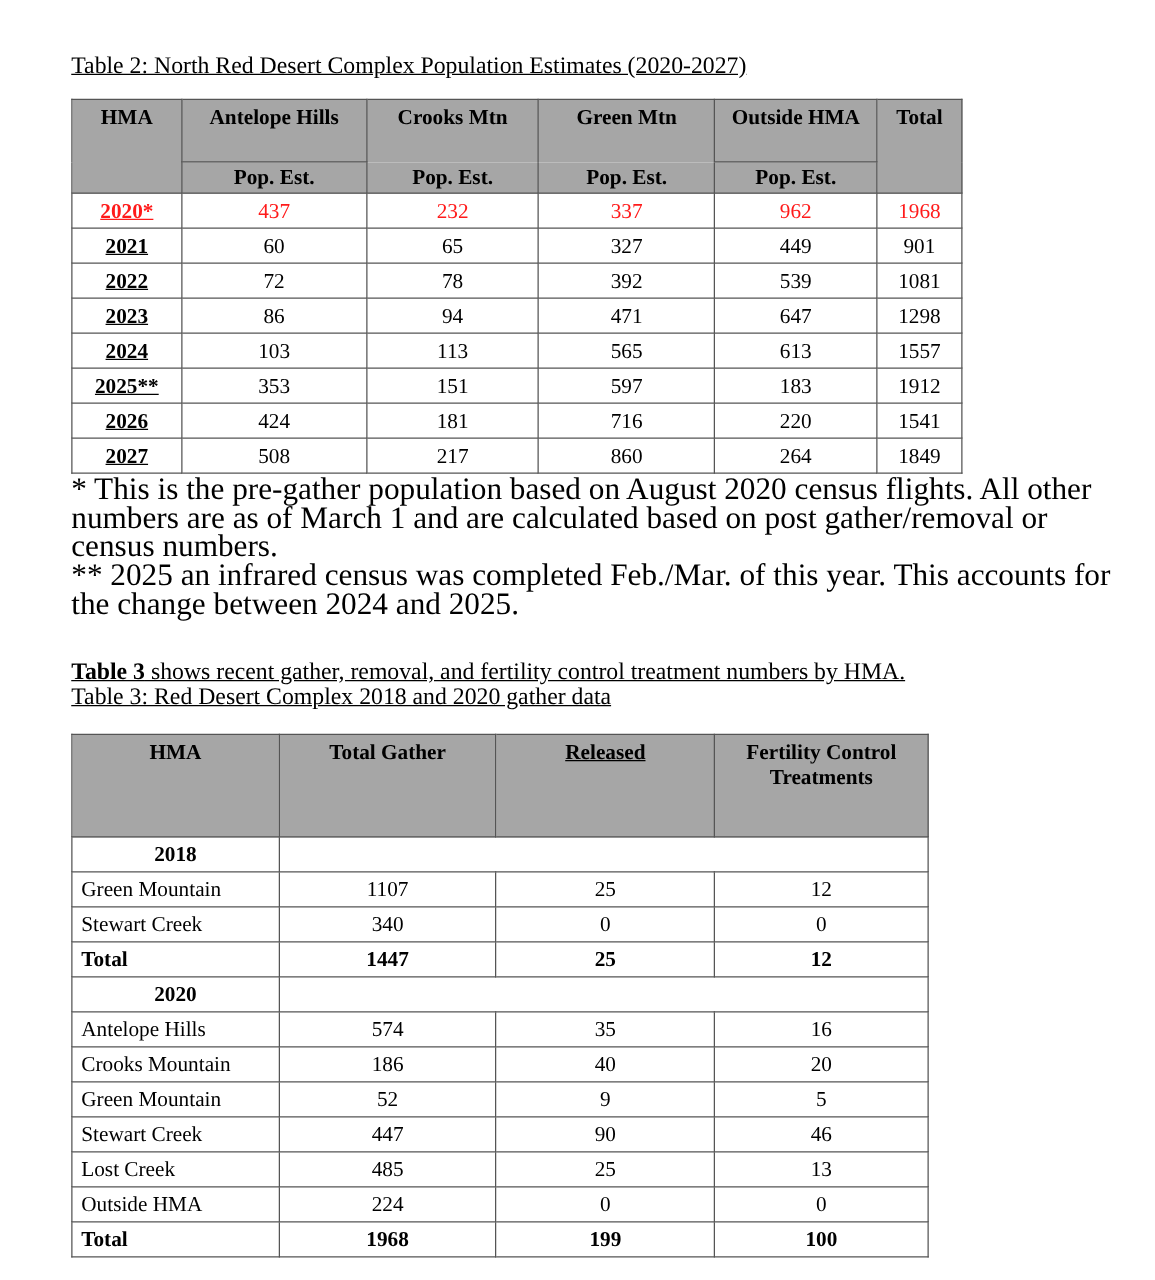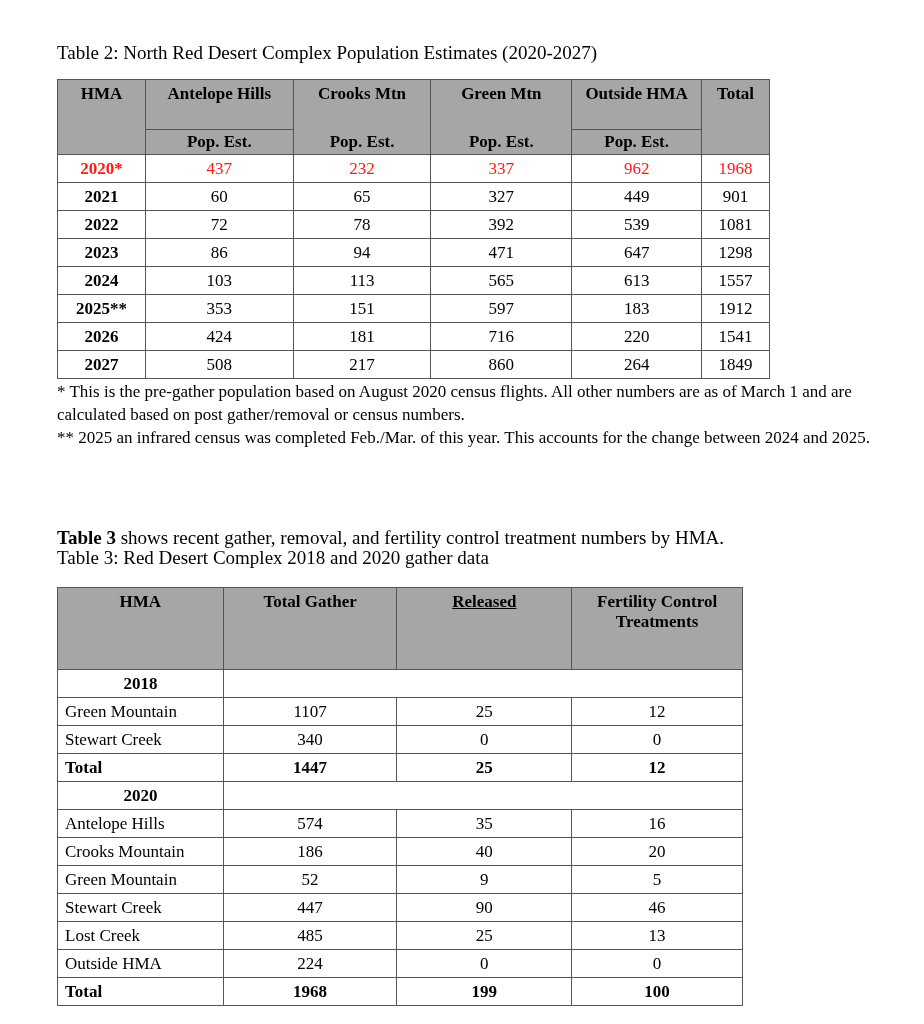--- a/index.html
+++ b/index.html
@@ -1,31 +1,31 @@
 <!DOCTYPE html>
 <html><head>
 <meta charset="utf-8">
 <style>
   html, body { margin:0; padding:0; background:#ffffff; }
   body { width:924px; height:1024px; position:relative; font-family:"Liberation Serif", "DejaVu Serif", serif; color:#000; overflow:hidden; }
-  .caption { position:absolute; left:57px; font-size:19px; line-height:22px; white-space:nowrap; }
+  .caption { position:absolute; left:57px; font-size:19px; line-height:22px; white-space:nowrap;text-decoration:underline; }
   table { position:absolute; border-collapse:collapse; font-family:"Liberation Serif", serif; font-size:17px; }
   td, th { border:1px solid #555; padding:0; text-align:center; vertical-align:middle; }
   th { background:#a6a6a6; font-weight:bold; vertical-align:top; line-height:20px; }
   .t2 { left:57px; top:79px; width:713px; }
   .t2 td { height:27px; line-height:27px; }
-  .t2 td.yr { font-weight:bold; }
+  .t2 td.yr { font-weight:bold;text-decoration:underline; }
   .t2 tr.hl td { color:#ff1a1a; }
   .t3 { left:57px; top:587px; width:686px; }
   .t3 td { height:27px; line-height:27px; }
   .t3 td.name { text-align:left; padding-left:7px; }
   .t3 tr.total td { font-weight:bold; }
   .t3 td.yr { font-weight:bold; }
   .t3 td.blank { border-left:1px solid #555; }
-  .notes { position:absolute; left:57px; top:380px; width:840px; font-size:17px; line-height:23px; }
+  .notes { position:absolute; left:57px; top:380px; width:840px; font-size:25px; line-height:23px; }
   .notes p { margin:0; }
 </style>
 </head>
 <body>
 
 <div class="caption" style="top:42px;">Table 2: North Red Desert Complex Population Estimates (2020-2027)</div>
 
 <table class="t2">
   <colgroup>
     <col style="width:88px">

